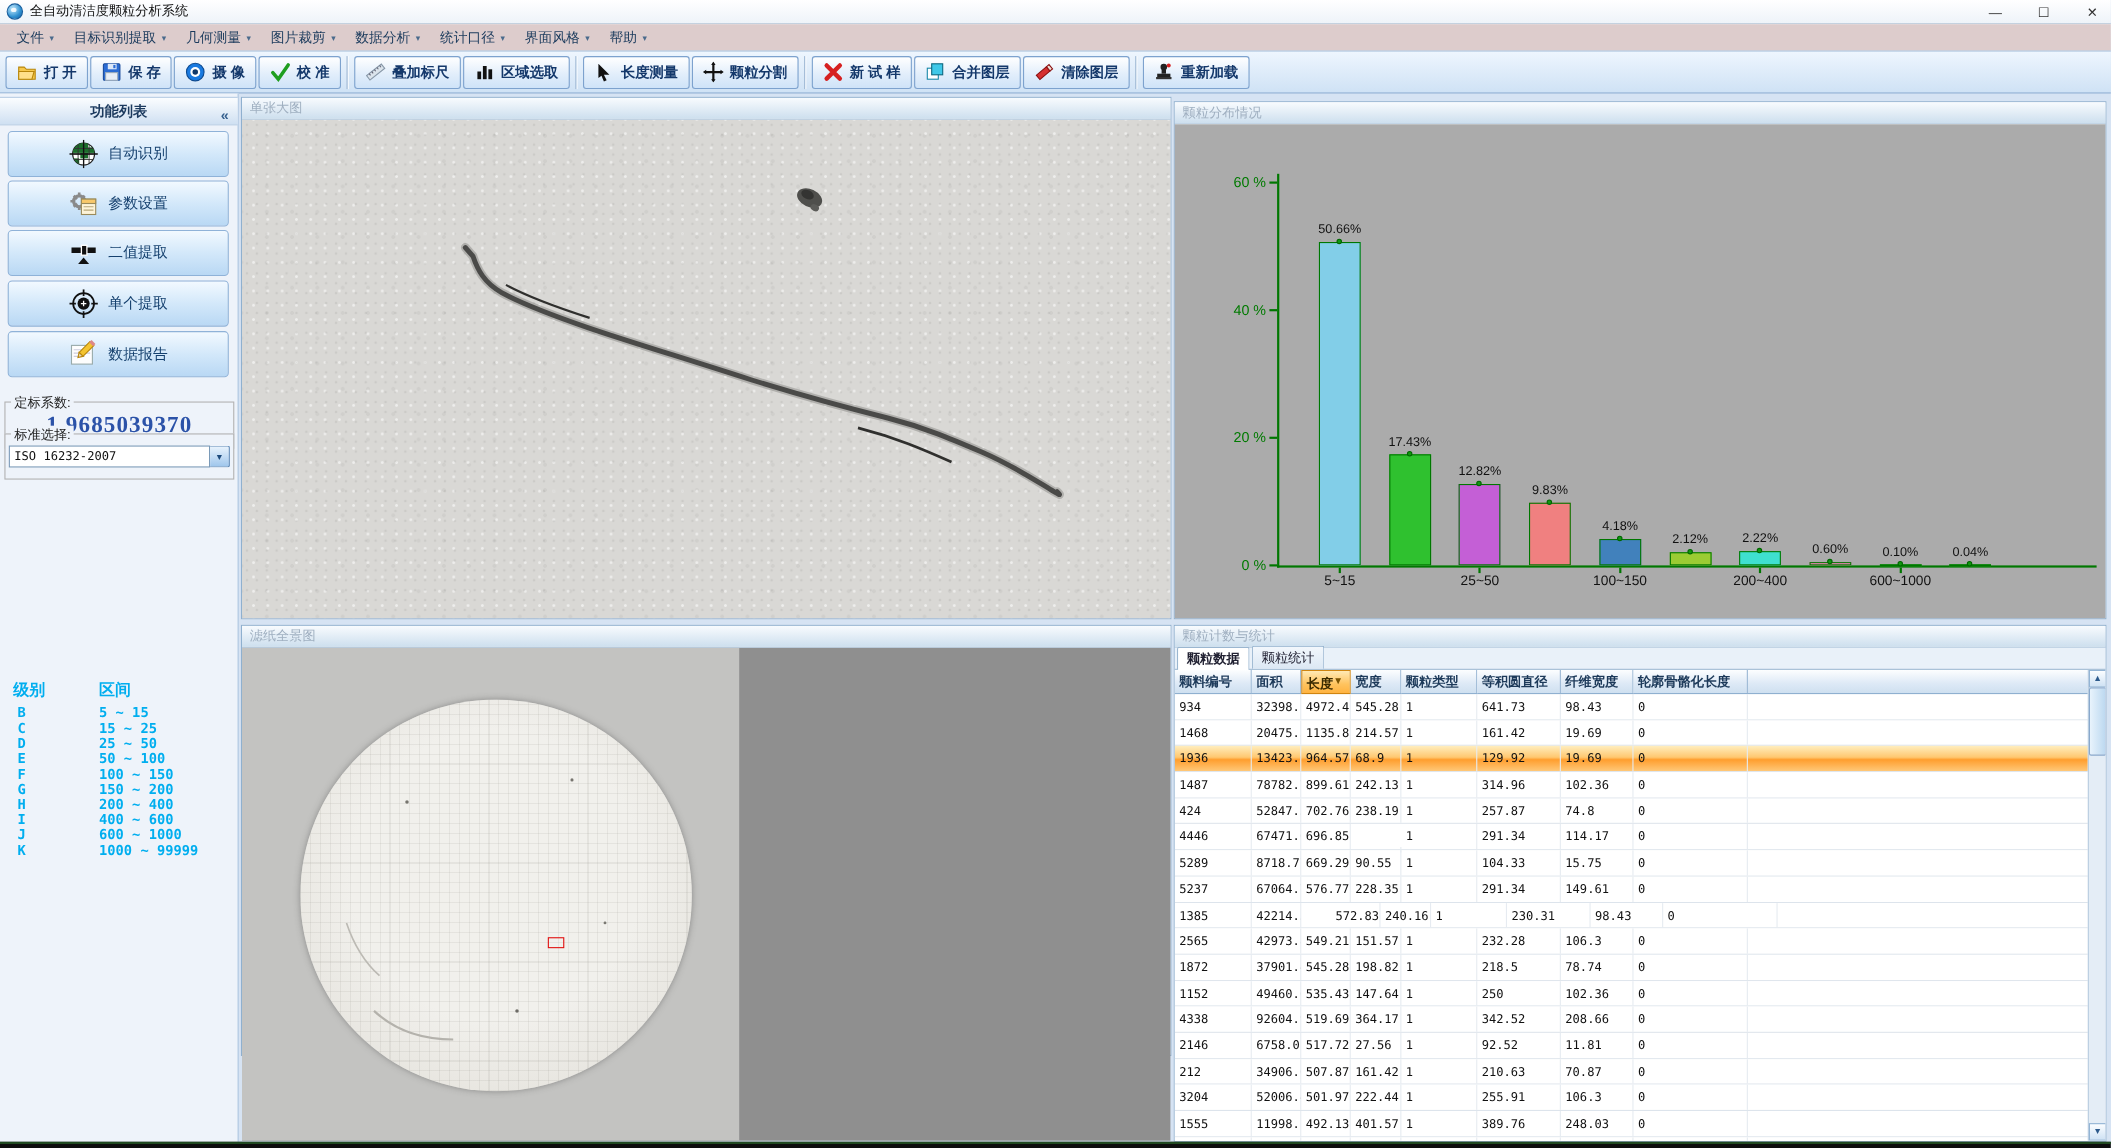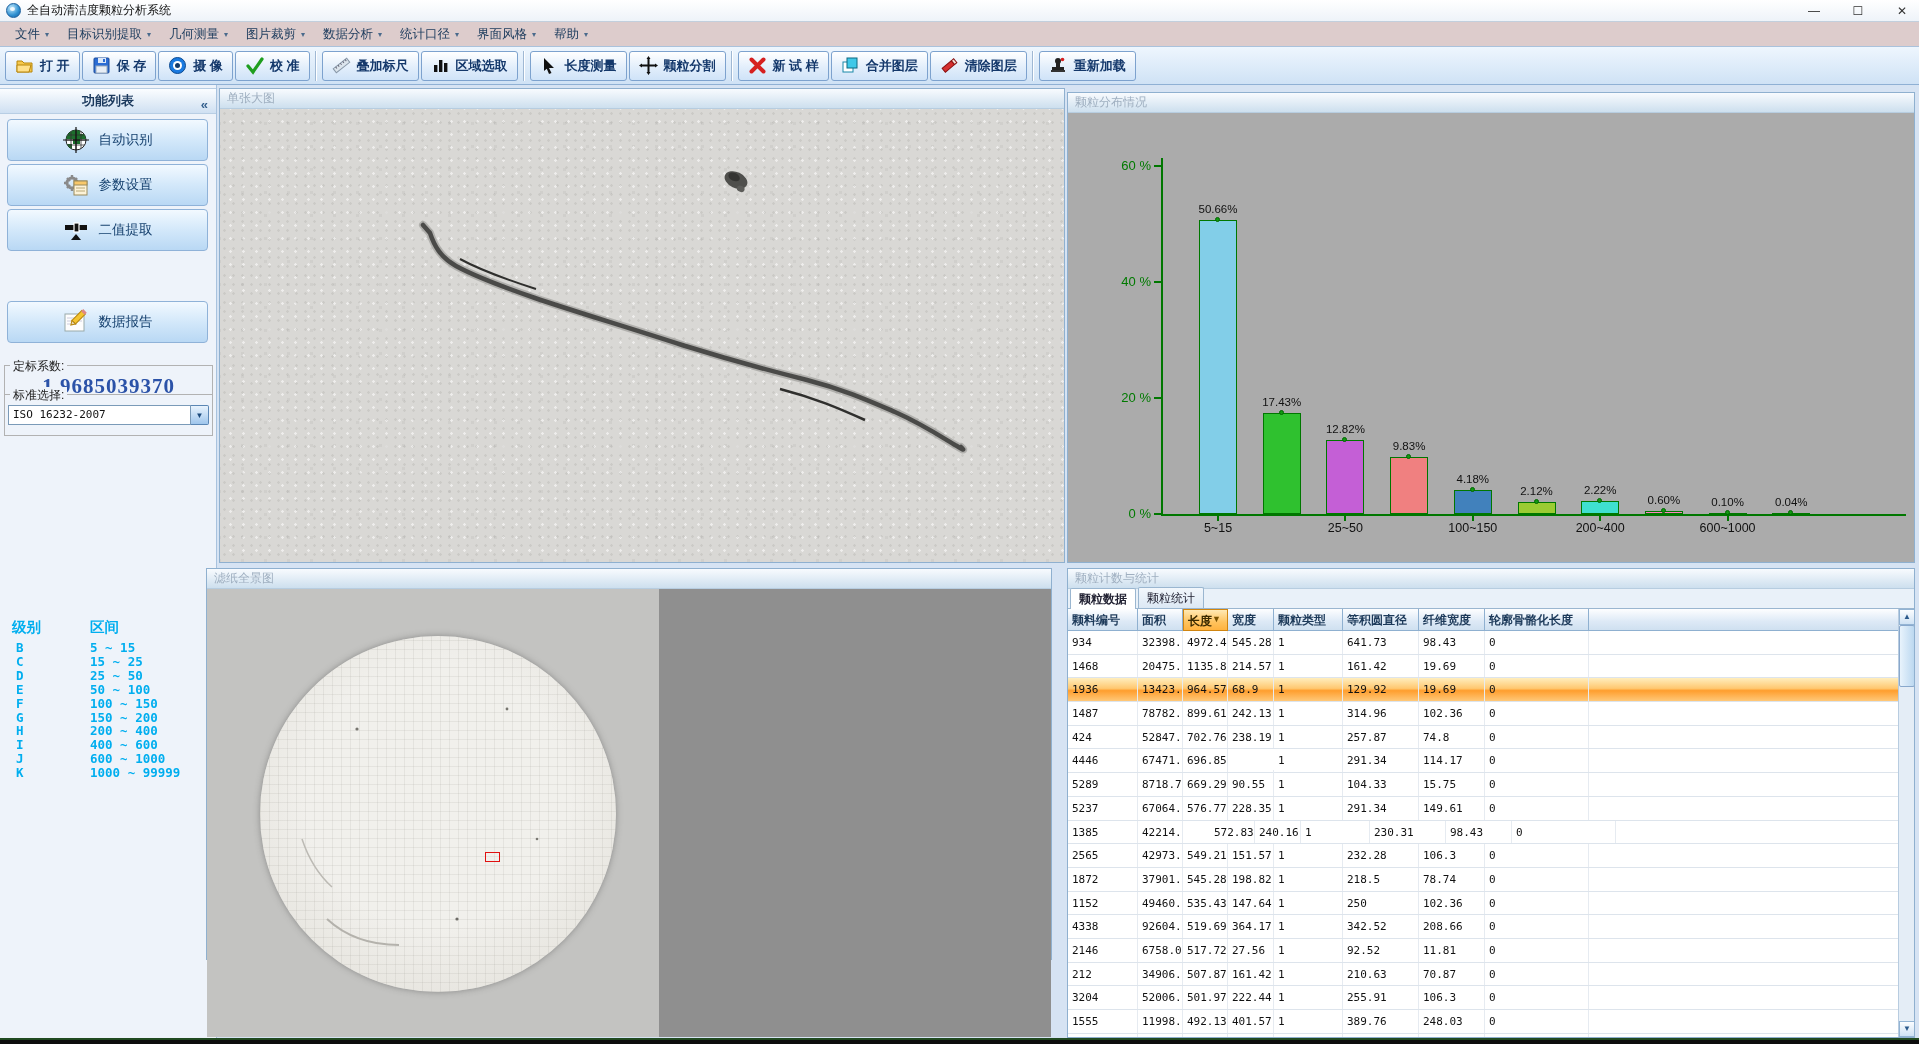--- a/index.html
+++ b/index.html
@@ -69,21 +69,21 @@
   .lvl-head { display:grid; grid-template-columns:82px auto; font-size:14.5px; margin-bottom:4px; }
   .lvl-row  { display:grid; grid-template-columns:82px auto; font-size:12.5px; line-height:13.9px; }
   .lvl-row span:first-child{ padding-left:8px; }
   .lvl-head span:first-child{ padding-left:4px; }
 
   
   .panel { position:absolute; border:1px solid #8fb0cf; background:#fff; }
   .panel-h { height:20px; background:linear-gradient(#f8fbfe,#cddfee); border-bottom:1px solid #b7cde0;
     color:#9fafc0; font-size:12px; line-height:19px; padding-left:7px; }
   #panel-image    { left:219px; top:88px;  width:846px; height:475px; }
-  #panel-panorama { left:206px; top:568px; width:846px; height:392px; }
+  #panel-panorama { left:219px; top:568px; width:846px; height:392px; }
   #panel-chart    { left:1067px; top:92px;  width:848px; height:471px; }
   #panel-stats    { left:1067px; top:568px; width:848px; height:470px; }
 
   
   #image-area { position:relative; width:844px; height:453px; overflow:hidden;
     background-color:#d9d8d5;
     background-image: radial-gradient(rgba(110,110,108,.13) 1px, transparent 1.5px),
                       radial-gradient(rgba(255,255,255,.55) 1px, transparent 1.5px),
                       radial-gradient(rgba(130,130,128,.10) 1.5px, transparent 2px);
     background-size: 9px 9px, 13px 13px, 23px 23px;
@@ -416,20 +416,31 @@
     </div>
     <div class="side-btn" style="top: 124px;">
       <span class="sicon">
         <svg width="26" height="26" viewBox="0 0 26 26">
           <rect x="2" y="8" width="22" height="5" fill="#111"></rect>
           <rect x="11" y="6" width="5" height="9" fill="#111" stroke="#fff" stroke-width="1.2"></rect>
           <path d="M13 17l5 6H8z" fill="#111"></path>
         </svg>
       </span>
       <span>二值提取</span>
+    </div>
+    <div class="side-btn" style="top: 170px;">
+      <span class="sicon">
+        <svg width="26" height="26" viewBox="0 0 26 26">
+          <circle cx="13" cy="13" r="9.5" fill="none" stroke="#111" stroke-width="1.6"></circle>
+          <circle cx="13" cy="13" r="5.5" fill="#111"></circle>
+          <path d="M13 0v6M13 20v6M0 13h6M20 13h6" stroke="#111" stroke-width="1.6"></path>
+          <path d="M10.5 13h5M13 10.5v5" stroke="#fff" stroke-width="1.2"></path>
+        </svg>
+      </span>
+      <span>单个提取</span>
     </div>
     <div class="side-btn" style="top: 216px; justify-content: center;">
       <span class="sicon">
         <svg width="26" height="26" viewBox="0 0 26 26">
           <rect x="2" y="5" width="19" height="17" fill="#fdfdfd" stroke="#9aa"></rect>
           <path d="M4 9h15M4 12h15M4 15h10" stroke="#ccd"></path>
           <g transform="rotate(45 16 10)">
             <rect x="12" y="2" width="5" height="14" fill="#f4c430" stroke="#b8860b"></rect>
             <path d="M12 16l2.5 4 2.5-4z" fill="#e8d8b8" stroke="#b8860b"></path>
             <rect x="12" y="0" width="5" height="3" fill="#d88"></rect>

